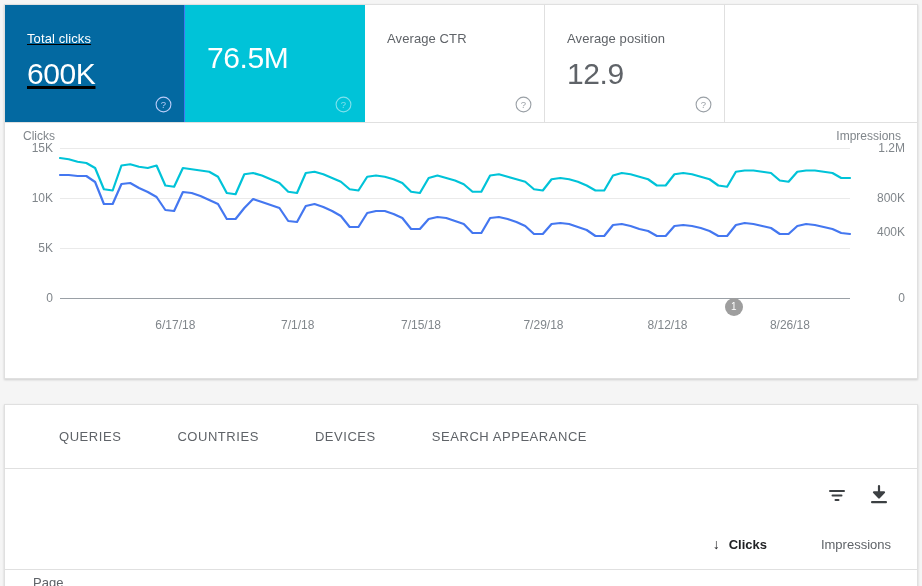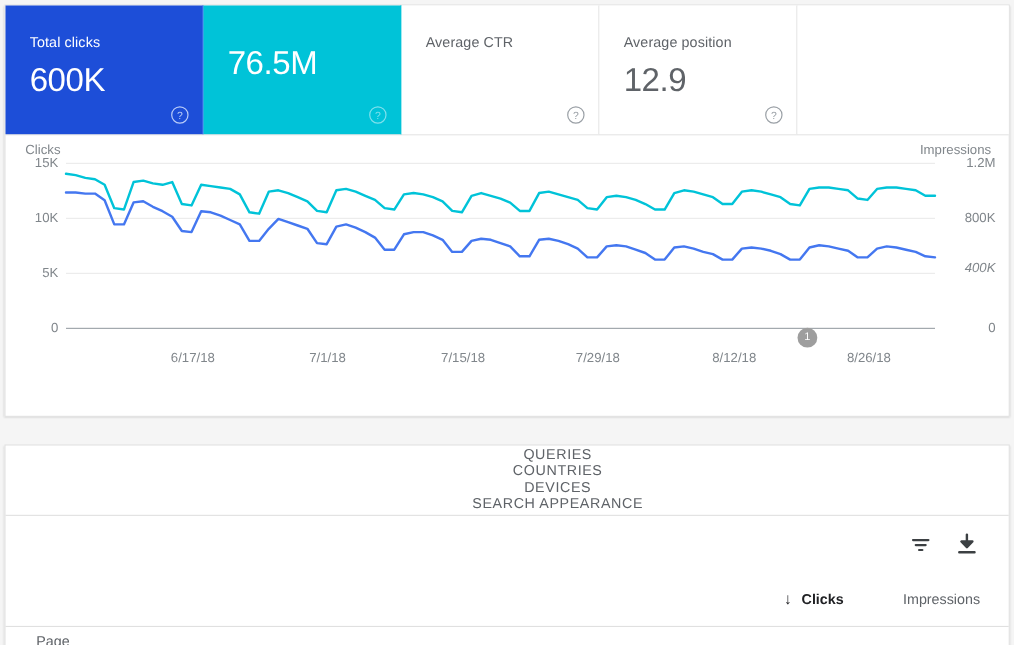--- a/index.html
+++ b/index.html
@@ -48,22 +48,23 @@
   }
   .metric-value {
     margin-top: 9px;
     font-size: 30px;
     font-weight: 400;
     color: #5f6368;
     letter-spacing: -0.4px;
     line-height: 36px;
   }
   .metric.sel-clicks {
-    background: #1d4ed8;
+    background: #0369a1;
     border-right-color: #4477f0;
+    text-decoration: underline;
   }
   .metric.sel-clicks .metric-label,
   .metric.sel-clicks .metric-value { color: #ffffff; }
   .metric.sel-impr {
     background: #00c3d8;
     border-right-color: #00c3d8;
   }
   .metric.sel-impr .metric-label,
   .metric.sel-impr .metric-value { color: #ffffff; }
 
@@ -143,22 +144,21 @@
     left: 4px; top: 404px;
     width: 914px; height: 186px;
     background: #ffffff;
     border: 1px solid #e0e0e0;
     box-shadow: 0 1px 2px rgba(0,0,0,.16);
   }
   .tabs {
     display: flex;
     height: 64px;
     border-bottom: 1px solid #e0e0e0;
-    padding-left: 92px;
-    flex-direction: column;
+    padding-left: 26px;
   }
   .tab {
     position: relative;
     display: flex;
     align-items: center;
     justify-content: center;
     padding: 0 28px;
     font-size: 13px;
     letter-spacing: .55px;
     color: #5f6368;
@@ -274,21 +274,21 @@
 
     <div class="ylabels-left">
         <div class="tick l" style="top: 19px;">15K</div>
         <div class="tick l" style="top: 69px;">10K</div>
         <div class="tick l" style="top: 119px;">5K</div>
         <div class="tick l" style="top: 169px;">0</div>
       </div>
     <div class="ylabels-right">
         <div class="tick r" style="top: 19px;">1.2M</div>
         <div class="tick r" style="top: 69px;">800K</div>
-        <div class="tick r" style="top: 114px; font-style: italic;">400K</div>
+        <div class="tick r" style="top: 103px;">400K</div>
         <div class="tick r" style="top: 169px;">0</div>
       </div>
 
     <div class="plot">
       <div class="gridline" style="top:25px"></div>
       <div class="gridline" style="top:75px"></div>
       <div class="gridline" style="top:125px"></div>
       <div class="gridline base" style="top:175px"></div>
       <svg id="chart-svg" width="790" height="256">
           <path d="M0.00,52.00 L8.78,52.00 L17.56,53.00 L26.33,53.00 L35.11,59.00 L43.89,81.00 L52.67,81.00 L61.44,61.00 L70.22,60.00 L79.00,65.00 L87.78,69.00 L96.56,74.00 L105.33,87.00 L114.11,88.00 L122.89,69.00 L131.67,70.00 L140.44,73.00 L149.22,77.00 L158.00,81.00 L166.78,96.00 L175.56,96.00 L184.33,85.00 L193.11,76.00 L201.89,79.00 L210.67,82.00 L219.44,85.00 L228.22,98.00 L237.00,99.00 L245.78,83.00 L254.56,81.00 L263.33,84.00 L272.11,88.00 L280.89,93.00 L289.67,104.00 L298.44,104.00 L307.22,90.00 L316.00,88.00 L324.78,88.00 L333.56,91.00 L342.33,95.00 L351.11,106.00 L359.89,106.00 L368.67,96.00 L377.44,94.00 L386.22,95.00 L395.00,98.00 L403.78,101.00 L412.56,110.00 L421.33,110.00 L430.11,95.00 L438.89,94.00 L447.67,96.00 L456.44,99.00 L465.22,103.00 L474.00,111.00 L482.78,111.00 L491.56,101.00 L500.33,100.00 L509.11,101.00 L517.89,104.00 L526.67,107.00 L535.44,113.00 L544.22,113.00 L553.00,102.00 L561.78,101.00 L570.56,103.00 L579.33,106.00 L588.11,108.00 L596.89,113.00 L605.67,113.00 L614.44,103.00 L623.22,102.00 L632.00,103.00 L640.78,105.00 L649.56,108.00 L658.33,113.00 L667.11,113.00 L675.89,102.00 L684.67,100.00 L693.44,101.00 L702.22,103.00 L711.00,105.00 L719.78,111.00 L728.56,111.00 L737.33,103.00 L746.11,101.00 L754.89,102.00 L763.67,104.00 L772.44,106.00 L781.22,110.00 L790.00,111.00" fill="none" stroke="#4477f0" stroke-width="2.2" stroke-linejoin="round" stroke-linecap="round"></path>

